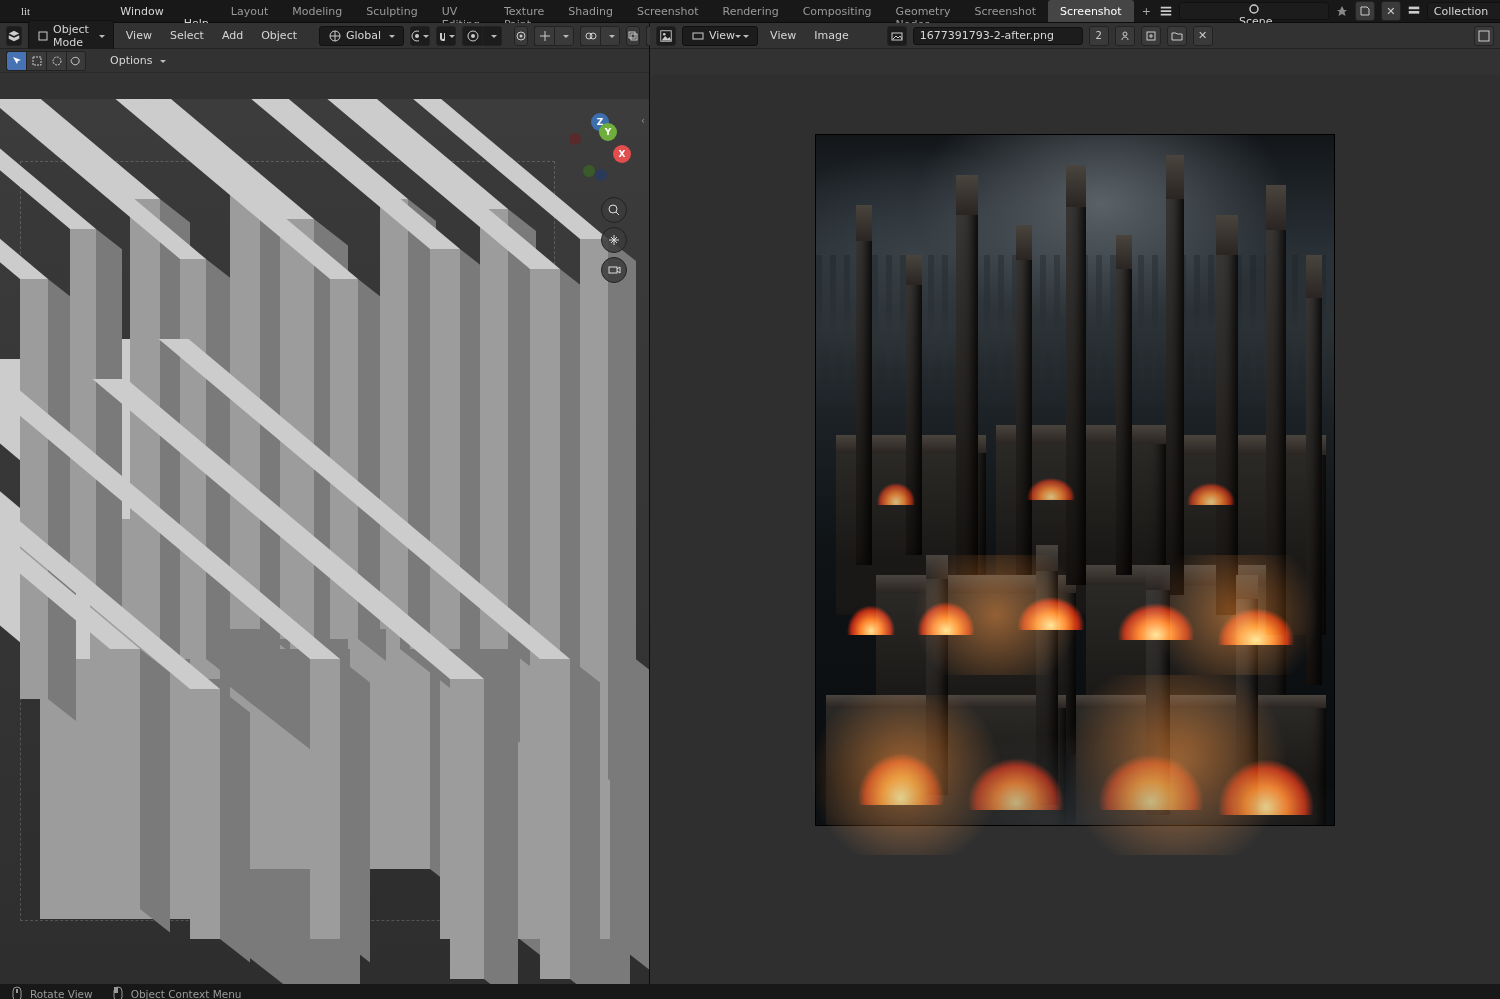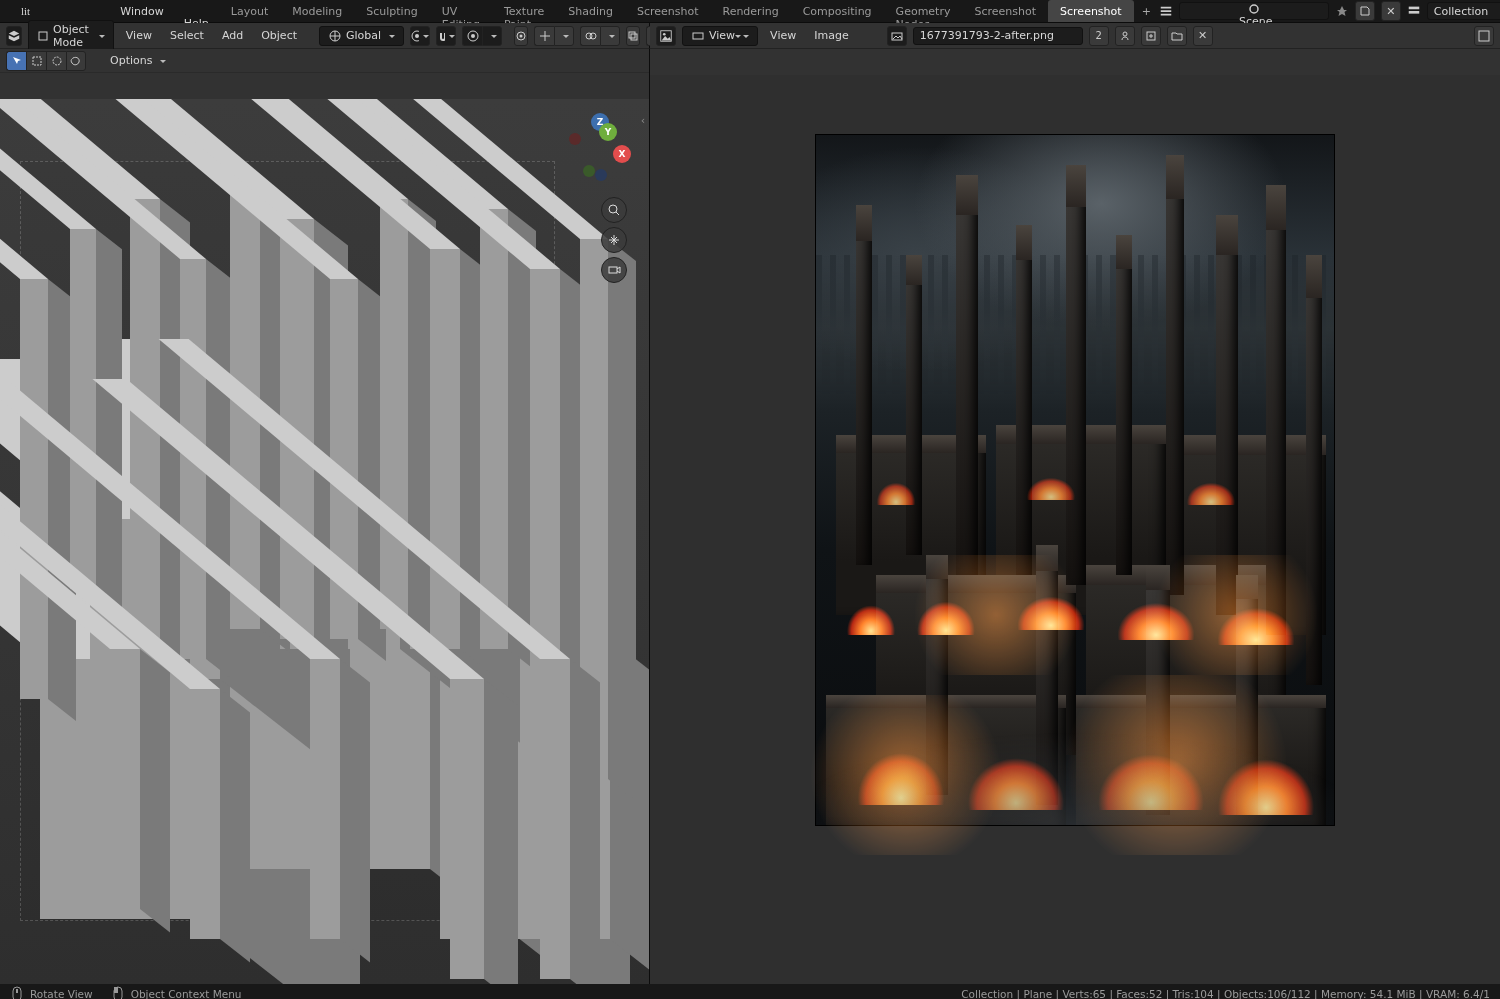--- a/index.html
+++ b/index.html
@@ -467,14 +467,13 @@
   <div class="seg">
     <span class="icn">
         <svg width="12" height="16" viewBox="0 0 12 16">
           <rect x="2" y="1" width="8" height="14" rx="4" fill="none" stroke="#999"></rect>
           <path d="M2 1h4v6H2z" fill="#999"></path>
         </svg>
       </span>
     <span>Object Context Menu</span>
   </div>
   <div class="push"></div>
-  <div class="seg">Collection | Plane | Verts:65 | Faces:52 | Tris:104 | Objects:106/112 | Memory: 54.1 MiB | VRAM: 6.4/1</div>
 </div>
 
 </body></html>

